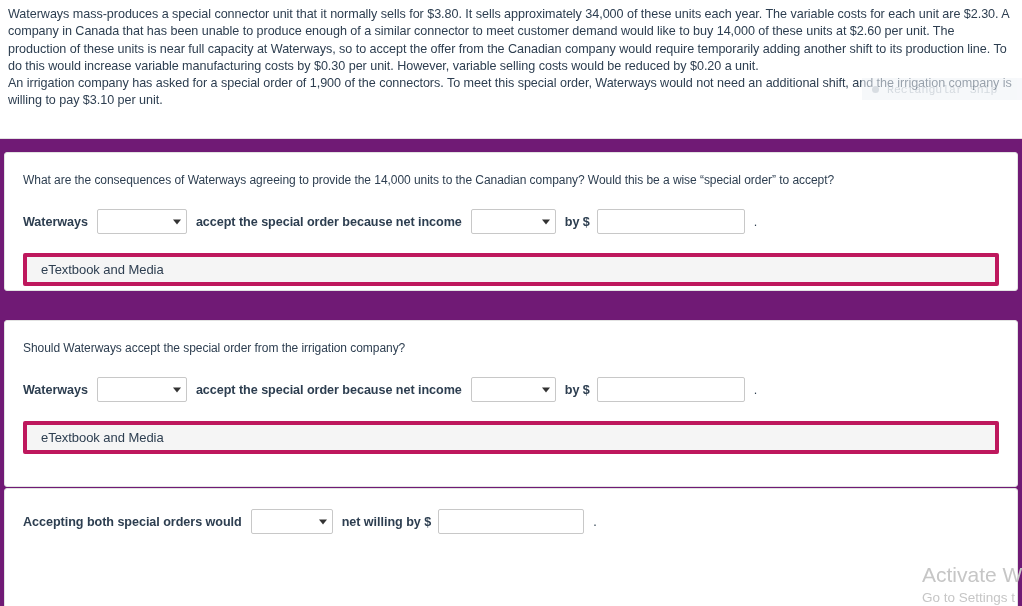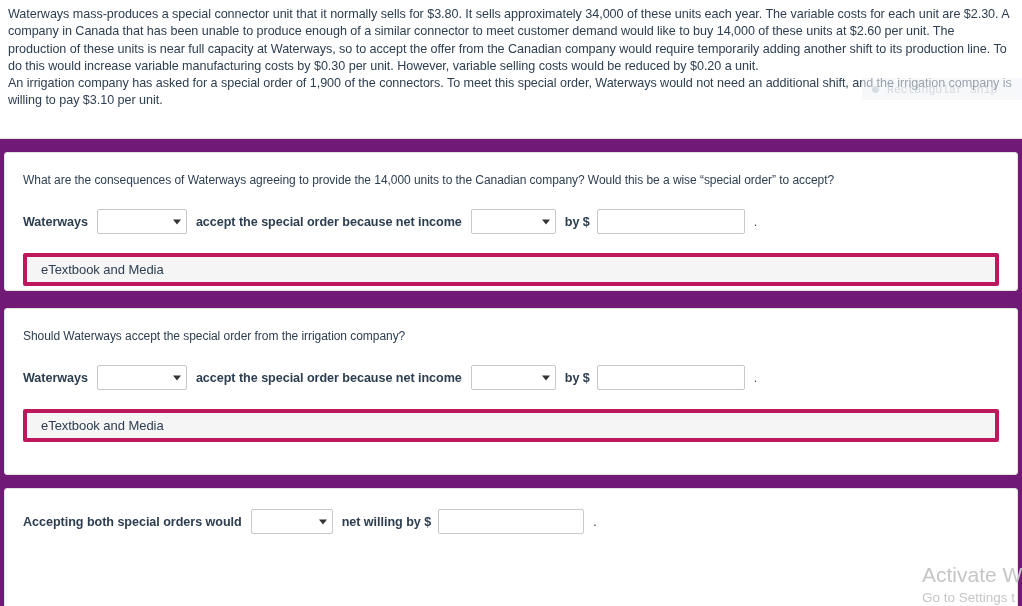--- a/index.html
+++ b/index.html
@@ -238,21 +238,21 @@
       <span class="gap-s"></span>
       <input class="txt txt-a" type="text" value="" placeholder="" style="">
       <span class="period">.</span>
     </div>
 
     <div class="etb">
       <span class="etb-label">eTextbook and Media</span>
     </div>
   </section>
 
-  <section class="card q-card" style="top:308px; height:167px;">
+  <section class="card q-card" style="top:320px; height:167px;">
     <div class="q-text">Should Waterways accept the special order from the irrigation company?</div>
 
     <div class="answer-row">
       <span class="lbl">Waterways</span>
       <span class="gap-m"></span>
       <span class="sel-wrap">
         <select class="sel sel-a" title="">
           <option></option>
         </select>
         <span class="sel-arrow"></span>

